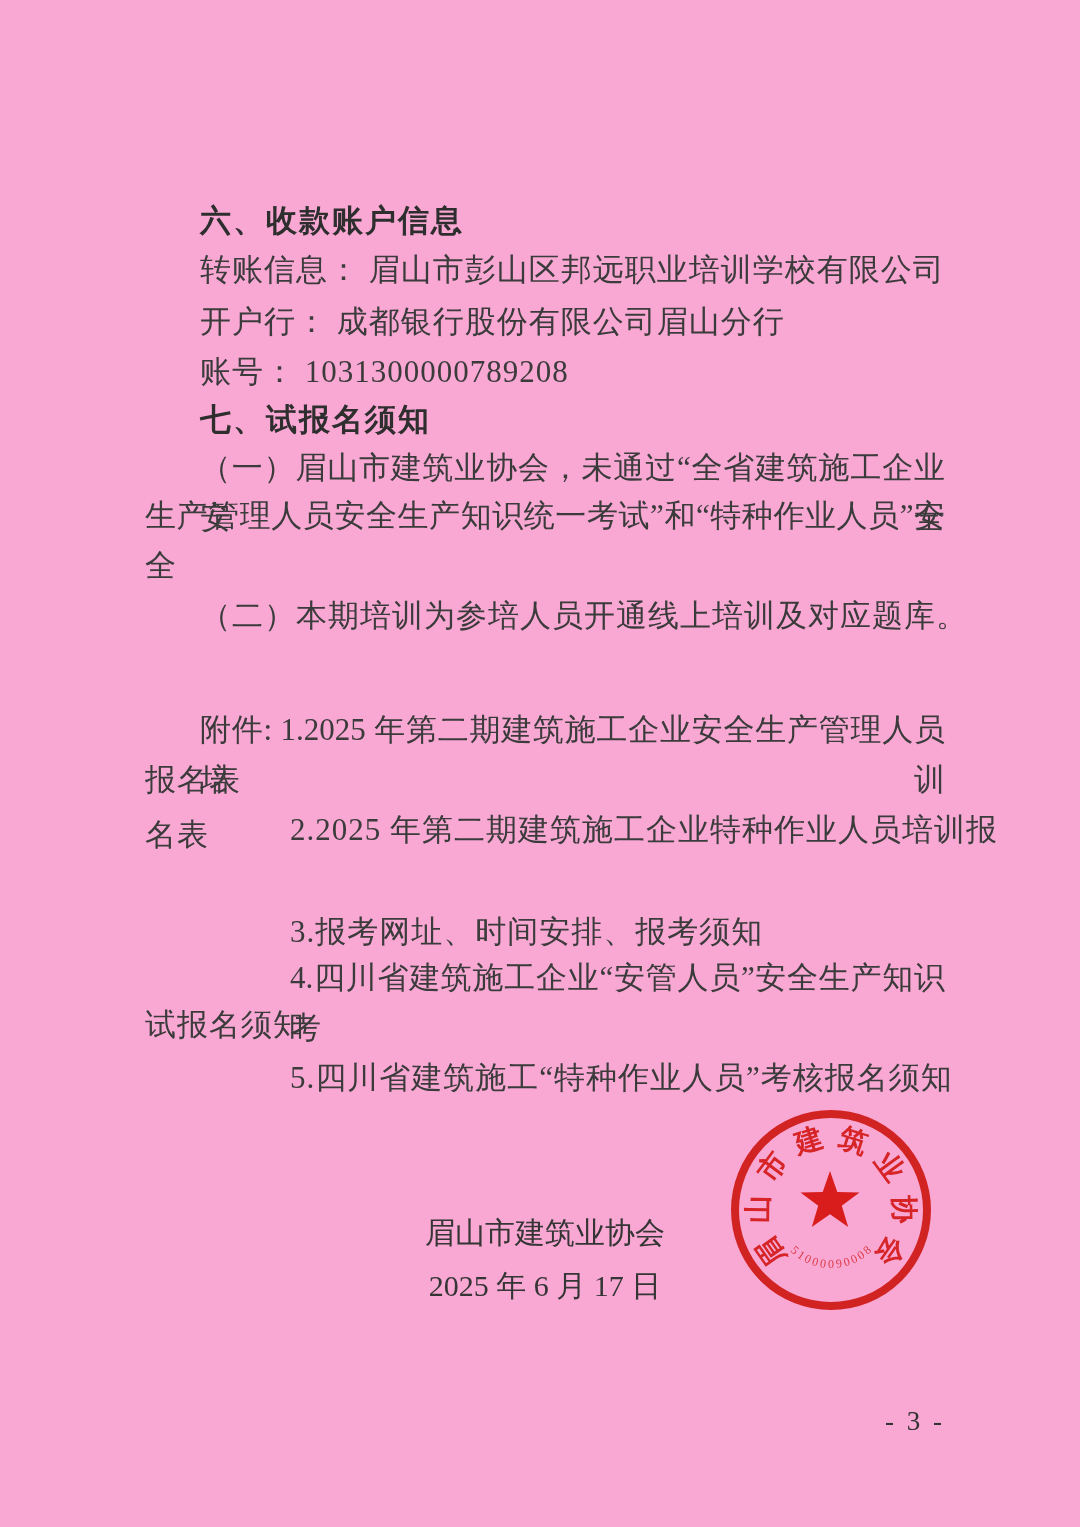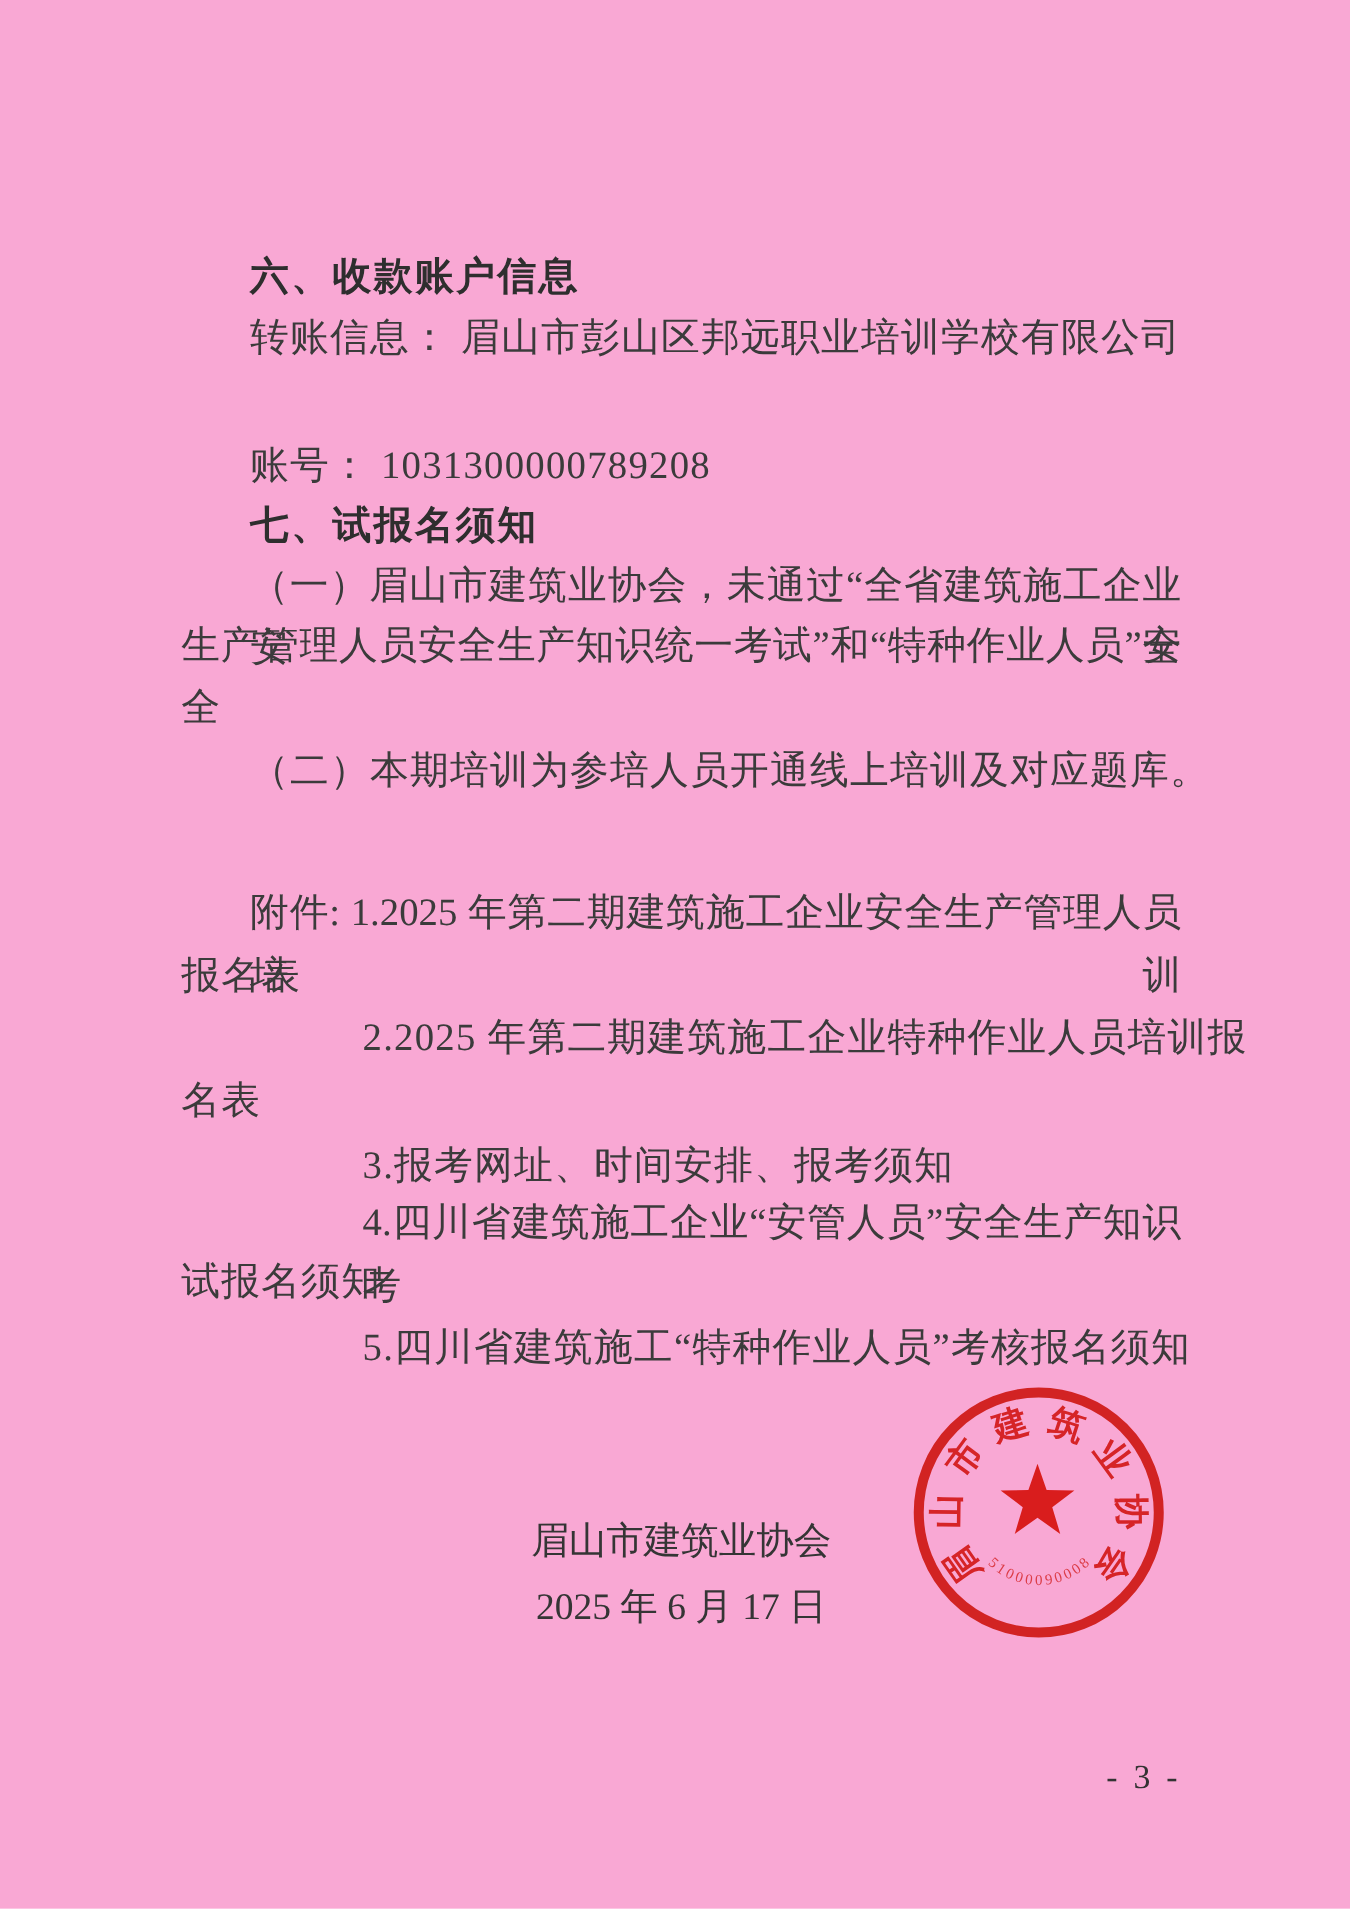--- a/index.html
+++ b/index.html
@@ -57,30 +57,31 @@
     text-anchor:middle;dominant-baseline:central;
   }
 </style>
 </head>
 <body>
 
 <div class="page">
 
   <div class="line heading ind2" style="top:196px">六、收款账户信息</div>
   <div class="line ind2" style="top:245px">转账信息： 眉山市彭山区邦远职业培训学校有限公司</div>
+  <div class="line ind2" style="top:297px">开户行： 成都银行股份有限公司眉山分行</div>
   <div class="line ind2" style="top:347px">账号： 1031300000789208</div>
   <div class="line heading ind2" style="top:395px">七、试报名须知</div>
   <div class="line ind2 fill" style="top:443px">（一）眉山市建筑业协会，未通过“全省建筑施工企业安全</div>
   <div class="line fill" style="top:491px">生产管理人员安全生产知识统一考试”和“特种作业人员”安全</div>
   <div class="line ind2" style="top:591px">（二）本期培训为参培人员开通线上培训及对应题库。</div>
 
   <div class="line ind2 fill" style="top:705px">附件: 1.2025 年第二期建筑施工企业安全生产管理人员培训</div>
   <div class="line" style="top:755px">报名表</div>
   <div class="line ind-att" style="top:805px">2.2025 年第二期建筑施工企业特种作业人员培训报</div>
-  <div class="line" style="top:855px">名表</div>
+  <div class="line" style="top:810px">名表</div>
   <div class="line ind-att" style="top:907px">3.报考网址、时间安排、报考须知</div>
   <div class="line ind-att fill" style="top:953px">4.四川省建筑施工企业“安管人员”安全生产知识考</div>
   <div class="line" style="top:1000px">试报名须知</div>
   <div class="line ind-att" style="top:1053px">5.四川省建筑施工“特种作业人员”考核报名须知</div>
 
   <div class="sig" style="top:1208px">眉山市建筑业协会</div>
   <div class="sig" style="top:1261px">2025 年 6 月 17 日</div>
 
   <div class="page-num">- 3 -</div>
 

